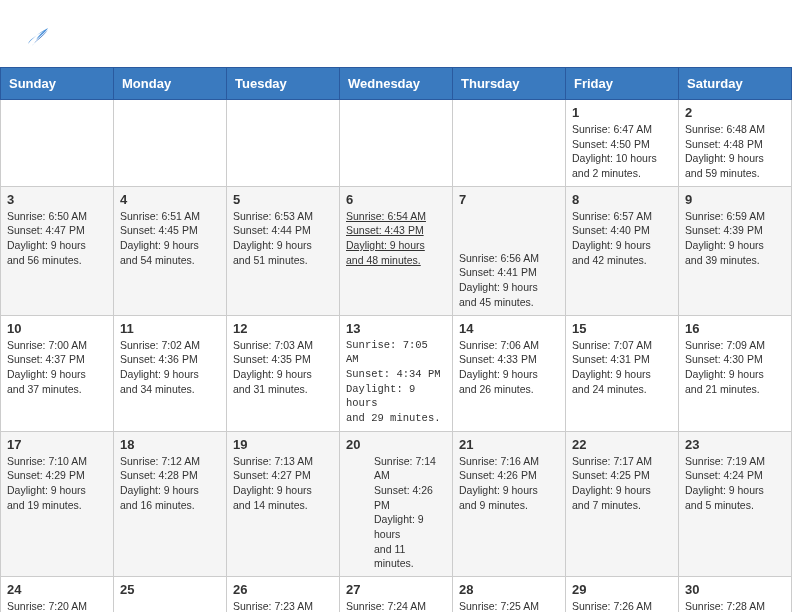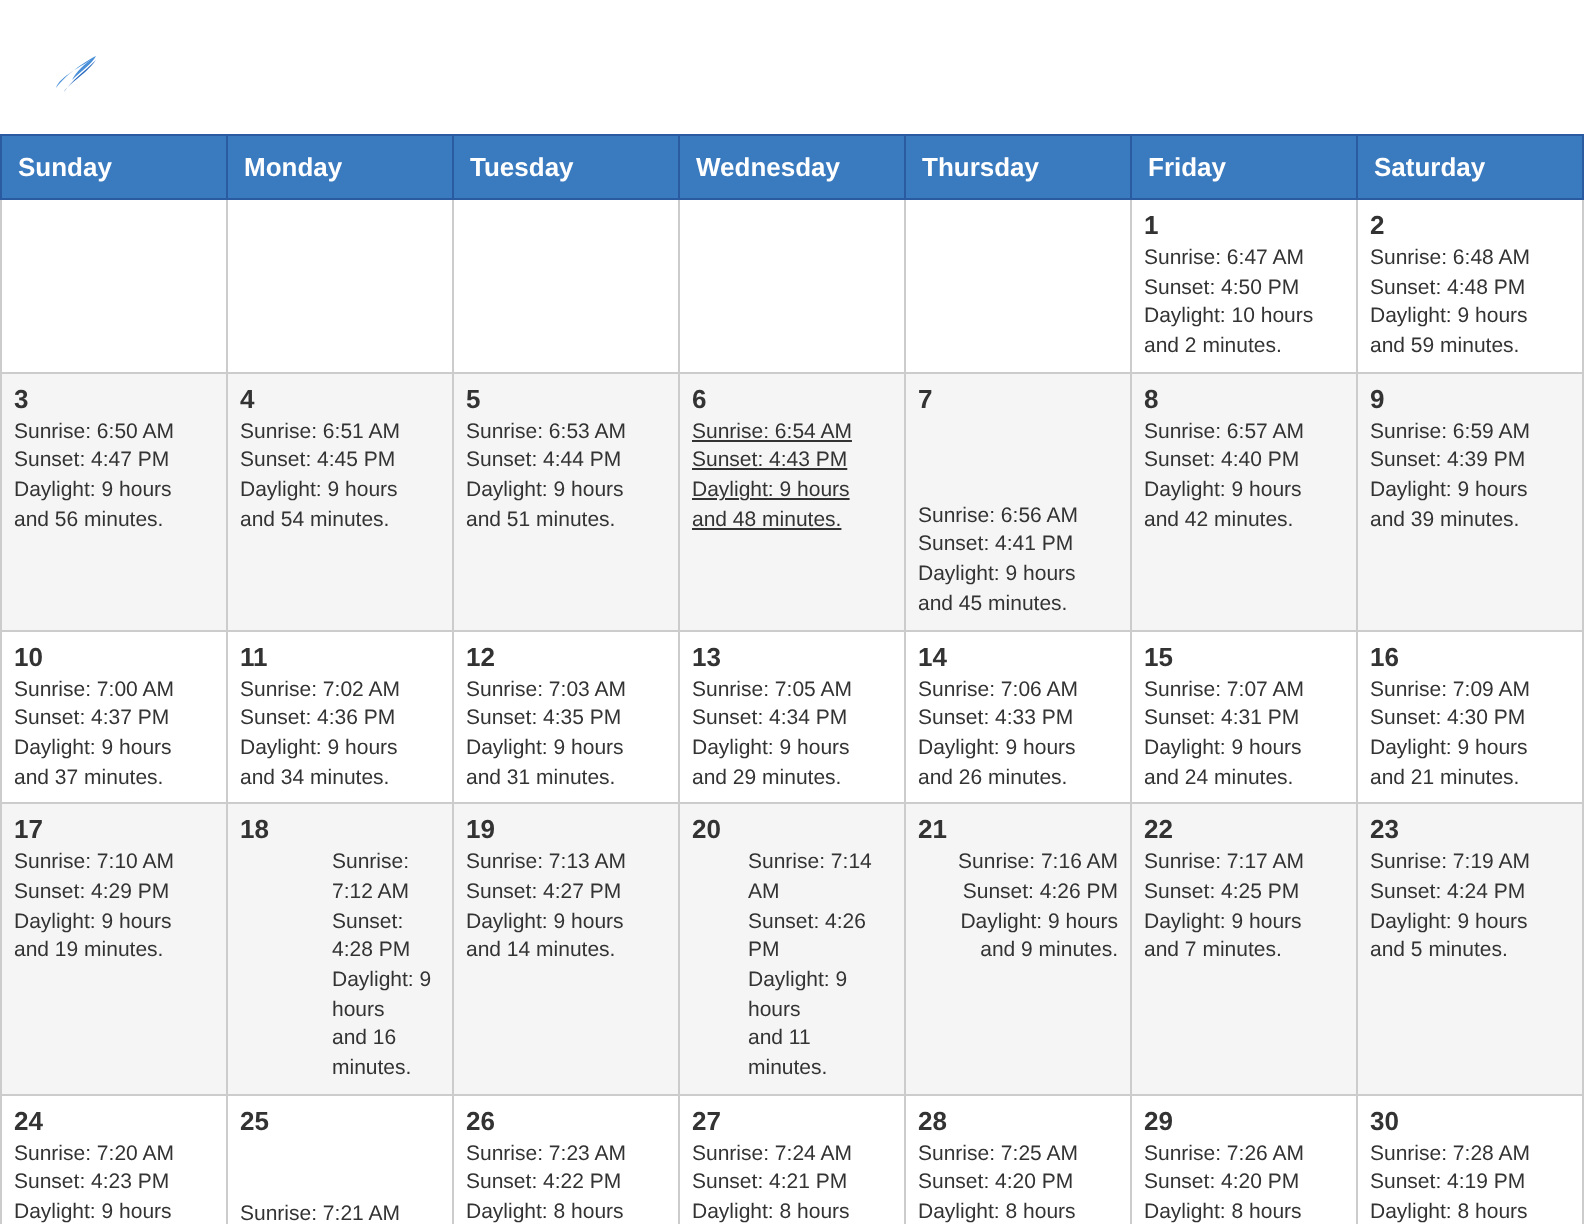--- a/index.html
+++ b/index.html
@@ -187,21 +187,21 @@
         </td>
         <td>
           <span class="day-number">12</span>
           <div class="day-info" style="white-space: pre-line;">Sunrise: 7:03 AM
 Sunset: 4:35 PM
 Daylight: 9 hours
 and 31 minutes.</div>
         </td>
         <td>
           <span class="day-number">13</span>
-          <div class="day-info" style="white-space: pre-line;">Sunrise: 7:05 AM
+          <div class="day-info" style="white-space: pre-line; font-family: Liberation Mono, monospace;">Sunrise: 7:05 AM
 Sunset: 4:34 PM
 Daylight: 9 hours
 and 29 minutes.</div>
         </td>
         <td>
           <span class="day-number">14</span>
           <div class="day-info" style="white-space: pre-line;">Sunrise: 7:06 AM
 Sunset: 4:33 PM
 Daylight: 9 hours
 and 26 minutes.</div>
@@ -224,42 +224,42 @@
       <tr>
         <td>
           <span class="day-number">17</span>
           <div class="day-info" style="white-space: pre-line;">Sunrise: 7:10 AM
 Sunset: 4:29 PM
 Daylight: 9 hours
 and 19 minutes.</div>
         </td>
         <td>
           <span class="day-number">18</span>
-          <div class="day-info" style="white-space: pre-line; margin-left: 46px;">Sunrise: 7:12 AM
+          <div class="day-info" style="white-space: pre-line;">Sunrise: 7:12 AM
 Sunset: 4:28 PM
 Daylight: 9 hours
 and 16 minutes.</div>
         </td>
         <td>
           <span class="day-number">19</span>
           <div class="day-info" style="white-space: pre-line;">Sunrise: 7:13 AM
 Sunset: 4:27 PM
 Daylight: 9 hours
 and 14 minutes.</div>
         </td>
         <td>
           <span class="day-number">20</span>
           <div class="day-info" style="white-space: pre-line; margin-left: 28px;">Sunrise: 7:14 AM
 Sunset: 4:26 PM
 Daylight: 9 hours
 and 11 minutes.</div>
         </td>
         <td>
           <span class="day-number">21</span>
-          <div class="day-info" style="white-space: pre-line; text-align: right;">Sunrise: 7:16 AM
+          <div class="day-info" style="white-space: pre-line;">Sunrise: 7:16 AM
 Sunset: 4:26 PM
 Daylight: 9 hours
 and 9 minutes.</div>
         </td>
         <td>
           <span class="day-number">22</span>
           <div class="day-info" style="white-space: pre-line;">Sunrise: 7:17 AM
 Sunset: 4:25 PM
 Daylight: 9 hours
 and 7 minutes.</div>

